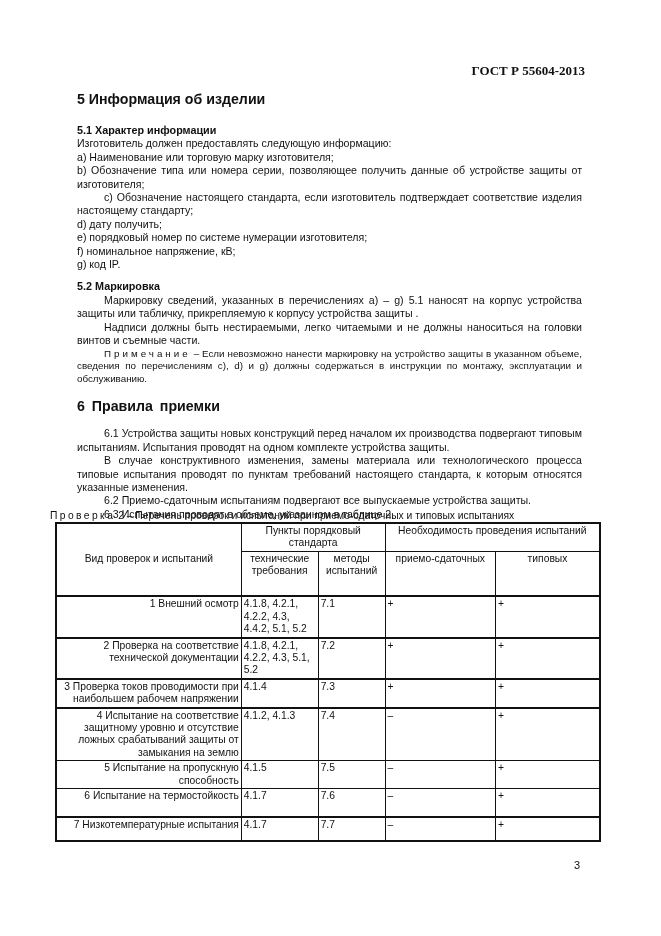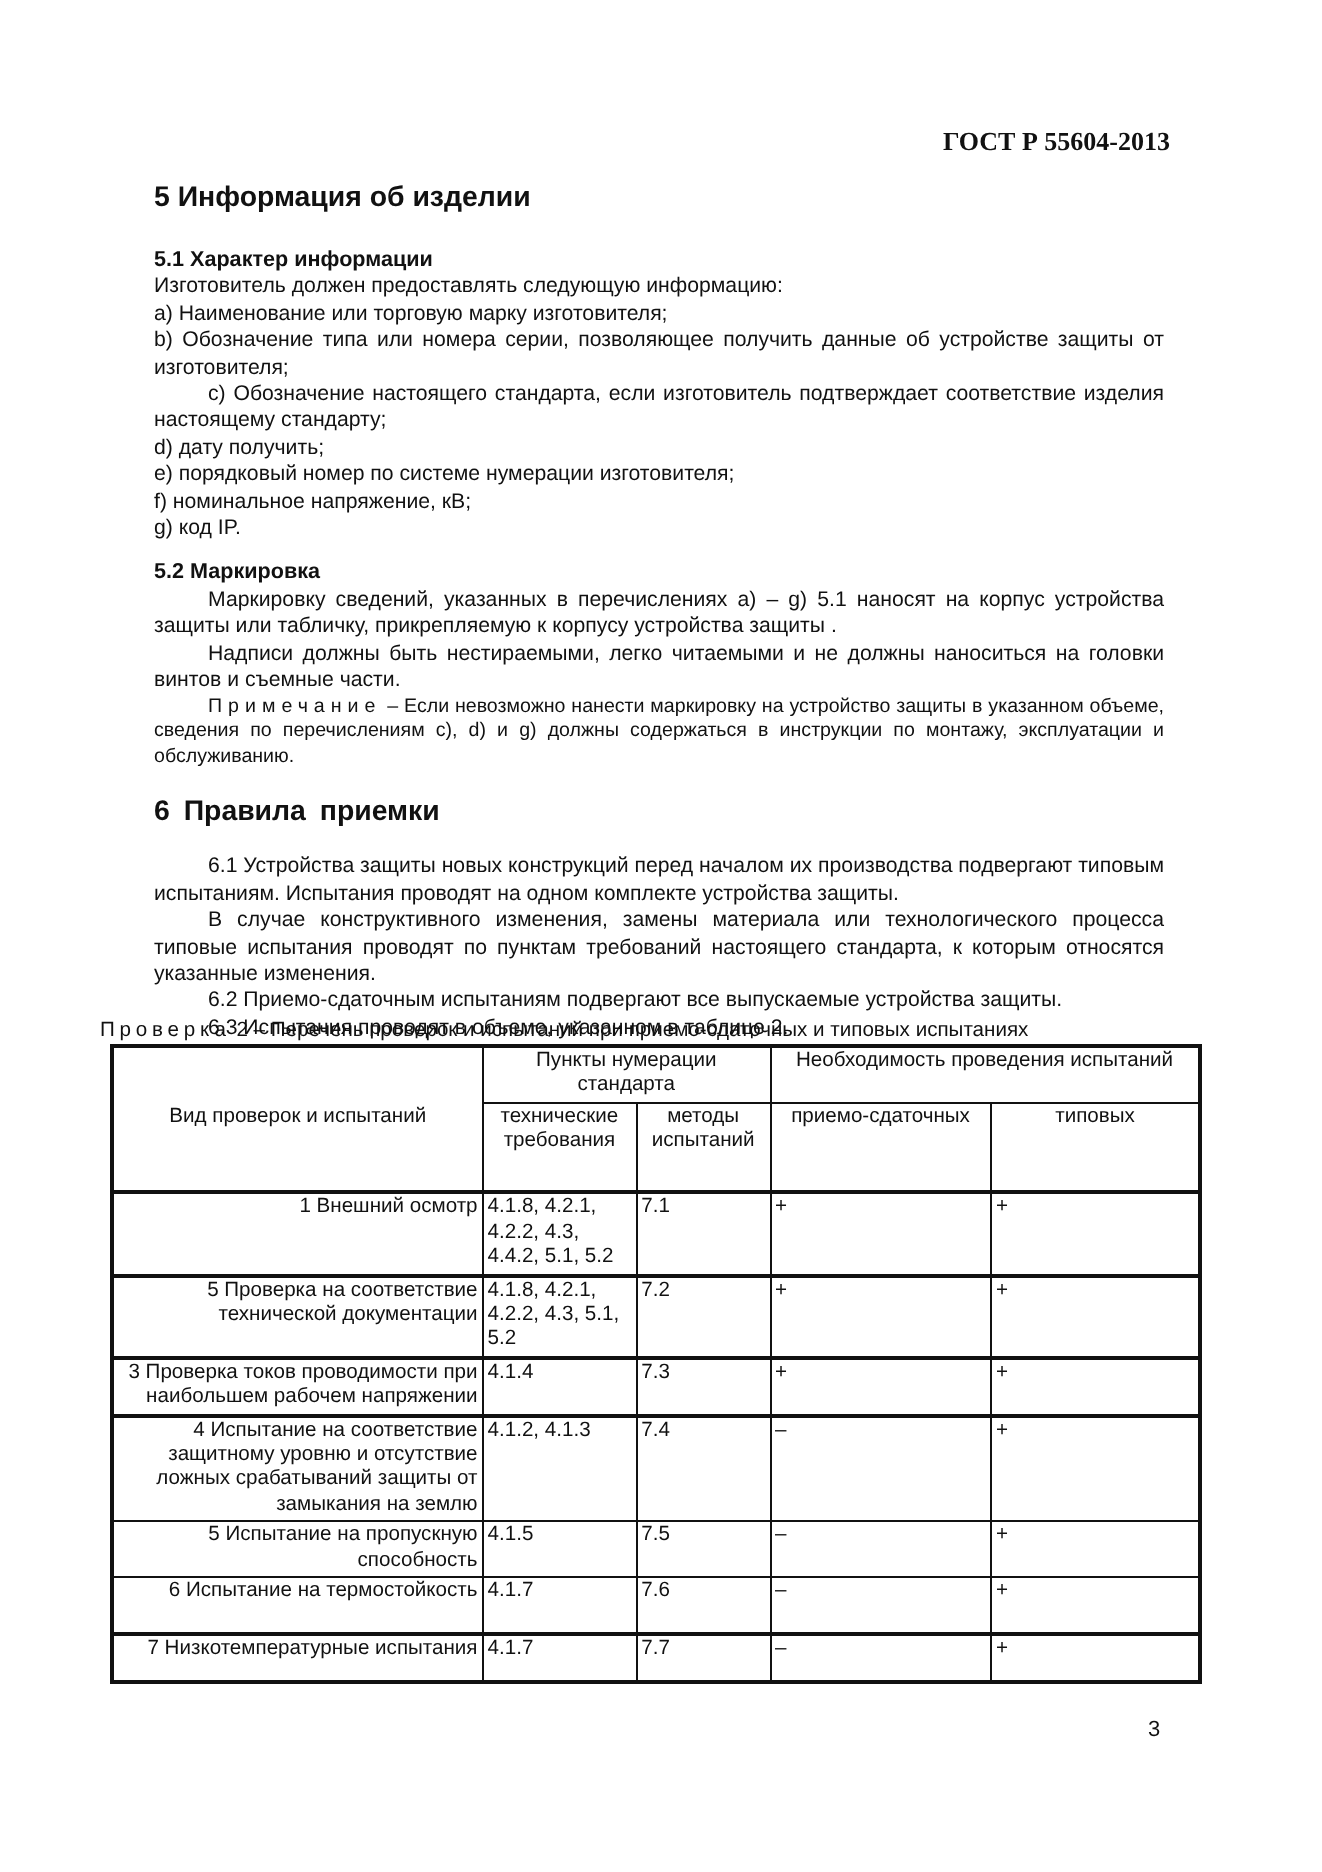--- a/index.html
+++ b/index.html
@@ -105,40 +105,40 @@
   <colgroup>
     <col style="width:186px">
     <col style="width:77px">
     <col style="width:67px">
     <col style="width:111px">
     <col style="width:105px">
   </colgroup>
   <thead>
     <tr class="h1">
       <th rowspan="2" class="vid">Вид проверок и испытаний</th>
-      <th colspan="2">Пункты нумерации стандарта</th>
+      <th colspan="2">Пункты порядковый стандарта</th>
       <th colspan="2">Необходимость проведения испытаний</th>
     </tr>
     <tr class="h2">
       <th>технические требования</th>
       <th>методы испытаний</th>
       <th>приемо-сдаточных</th>
       <th>типовых</th>
     </tr>
   </thead>
   <tbody>
     <tr class="thick-bottom">
       <td class="l">1 Внешний осмотр</td>
       <td class="c">4.1.8, 4.2.1, 4.2.2, 4.3, 4.4.2, 5.1, 5.2</td>
       <td class="c">7.1</td>
       <td class="c">+</td>
       <td class="c">+</td>
     </tr>
     <tr class="thick-bottom">
-      <td class="l">5 Проверка на соответствие технической документации</td>
+      <td class="l">2 Проверка на соответствие технической документации</td>
       <td class="c">4.1.8, 4.2.1, 4.2.2, 4.3, 5.1, 5.2</td>
       <td class="c">7.2</td>
       <td class="c">+</td>
       <td class="c">+</td>
     </tr>
     <tr class="thick-bottom">
       <td class="l">3 Проверка токов проводимости при наибольшем рабочем напряжении</td>
       <td class="c">4.1.4</td>
       <td class="c">7.3</td>
       <td class="c">+</td>

